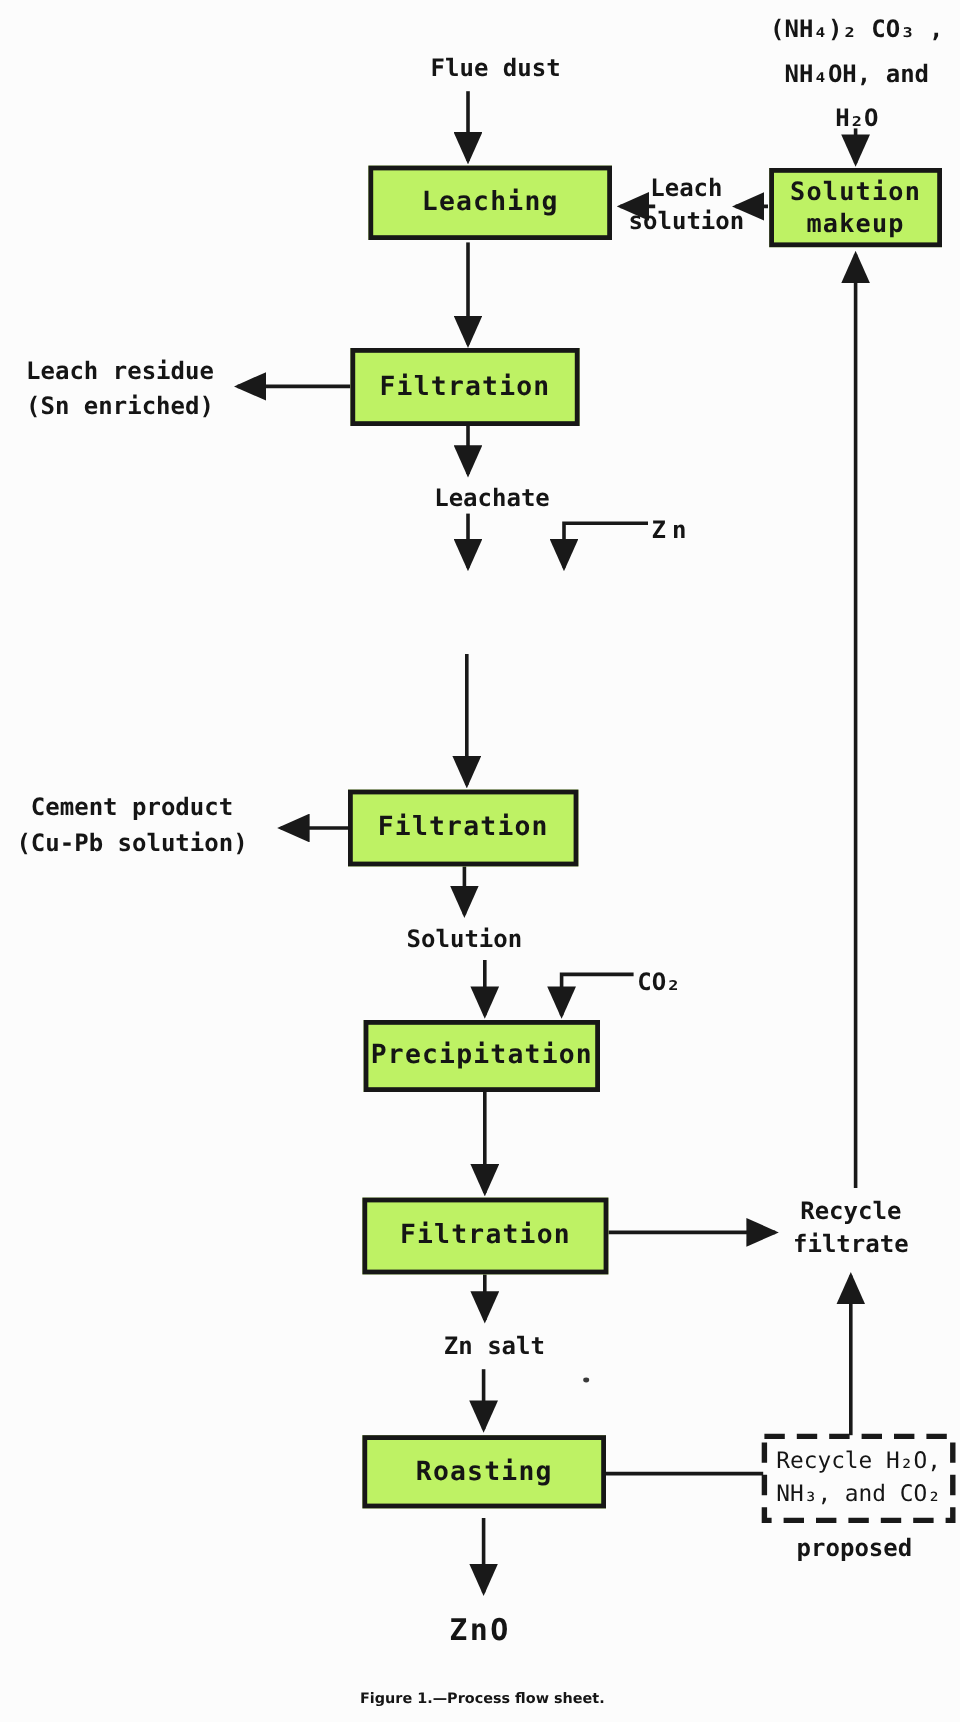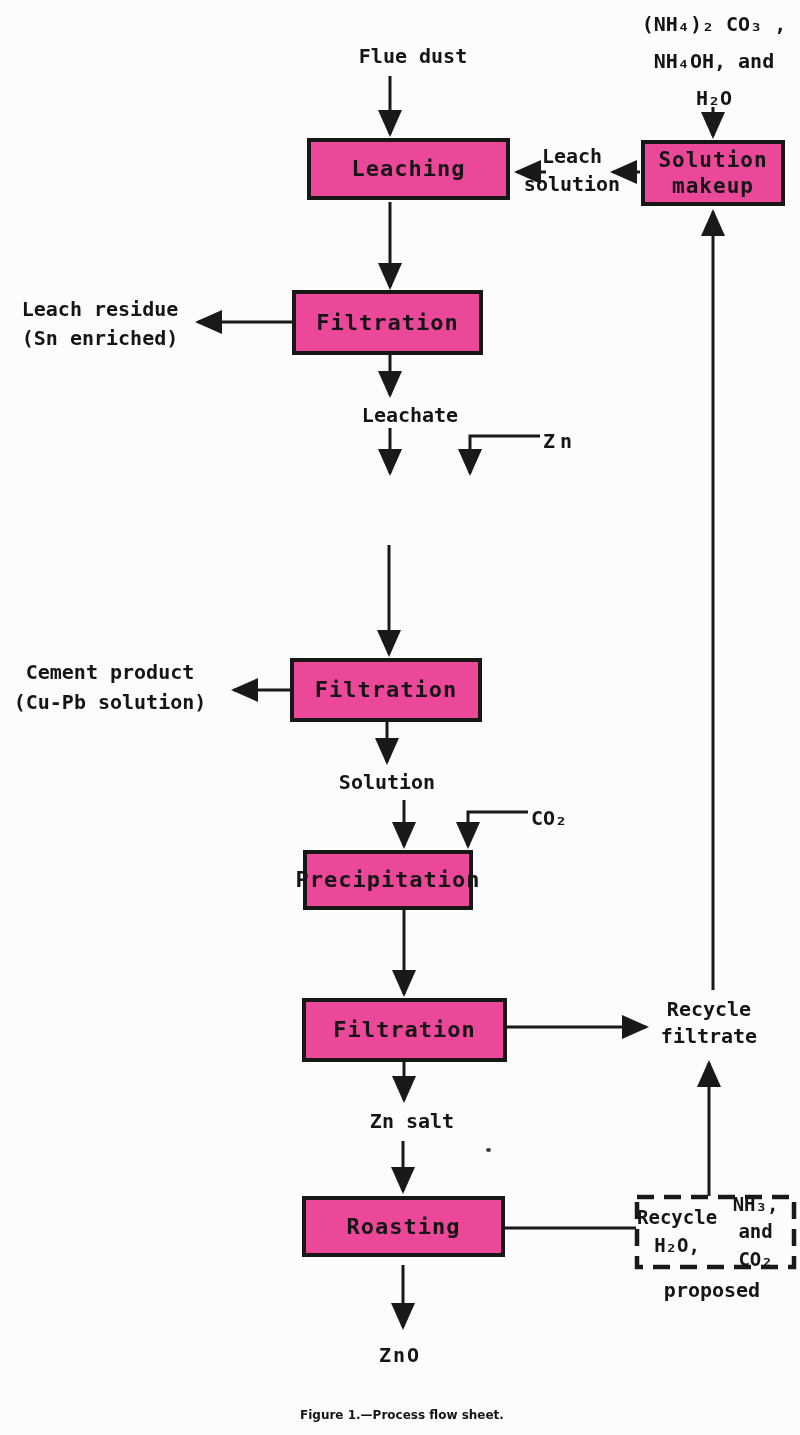--- a/index.html
+++ b/index.html
@@ -4,36 +4,36 @@
 <style>
   html,body{margin:0;padding:0;background:#ffffff;}
   .canvas{
     position:relative;width:800px;height:1435px;background:#fcfcfc;
     font-family:"DejaVu Sans Mono", monospace;color:#151515;overflow:hidden;
   }
   .overlay{position:absolute;left:0;top:0;width:800px;height:1435px;}
   .edge{stroke:#191919;stroke-width:3;fill:none;}
   .dashedrect{stroke:#191919;stroke-width:4.5;fill:none;stroke-dasharray:17 10;}
   .box{
-    position:absolute;border:4px solid #171717;background:#ec4899;
+    position:absolute;border:4px solid #171717;background:#bef264;
     display:flex;flex-direction:column;align-items:center;justify-content:center;
     font-weight:bold;font-size:22px;letter-spacing:1px;line-height:1.25;
     box-sizing:border-box;text-align:center;z-index:2;
   }
   .ghostbox{ 
-    position:absolute;display:flex;align-items:center;justify-content:center;
-    font-weight:bold;font-size:19px;letter-spacing:0px;line-height:1.45;
+    position:absolute;display:flex;flex-direction:column;align-items:center;justify-content:center;
+    font-weight:normal;font-size:19px;letter-spacing:0px;line-height:1.45;
     box-sizing:border-box;text-align:center;z-index:2;
   }
   .lbl{
     position:absolute;font-weight:bold;font-size:20px;letter-spacing:0px;
     white-space:nowrap;z-index:2;line-height:1.35;
   }
   .center{transform:translateX(-50%);text-align:center;}
-  .big{font-size:20px;letter-spacing:2px;}
+  .big{font-size:25px;letter-spacing:2px;}
   .multiline span{display:block;}
   .caption{
     position:absolute;font-family:"DejaVu Sans", sans-serif;font-weight:bold;
     font-size:12px;letter-spacing:0px;white-space:nowrap;z-index:2;
   }
   .speck{position:absolute;width:5px;height:4px;border-radius:50%;background:#3a3a3a;z-index:1;}
 </style>
 </head>
 <body>
 
@@ -81,21 +81,21 @@
 
   <div class="box" style="left:292px;top:290px;width:191px;height:65px">
     <span>Filtration</span>
   </div>
 
 
   <div class="box" style="left:290px;top:658px;width:192px;height:64px">
     <span>Filtration</span>
   </div>
 
-  <div class="box" style="left:303px;top:850px;width:170px;height:60px">
+  <div class="box" style="left:303px;top:850px;width:197px;height:60px">
     <span>Precipitation</span>
   </div>
 
   <div class="box" style="left:302px;top:998px;width:205px;height:64px">
     <span>Filtration</span>
   </div>
 
   <div class="box" style="left:302px;top:1196px;width:203px;height:61px">
     <span>Roasting</span>
   </div>

